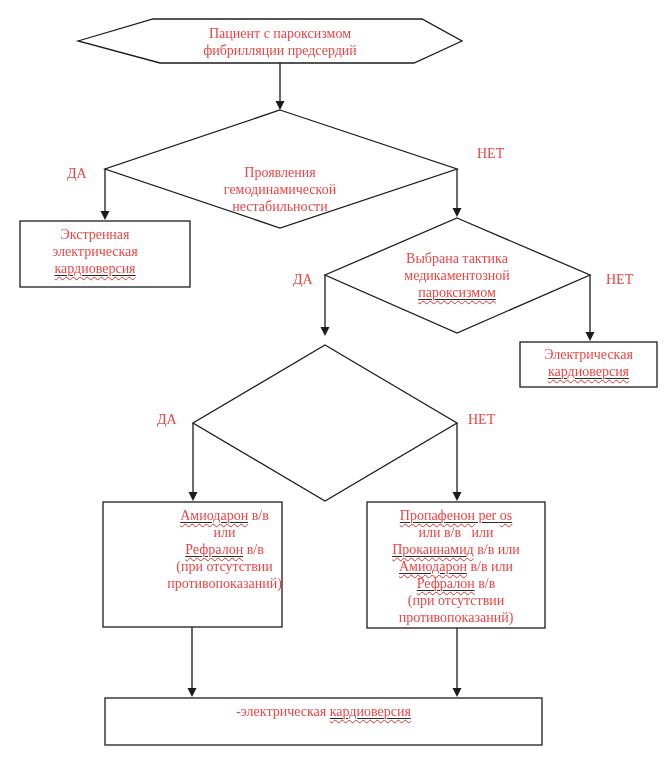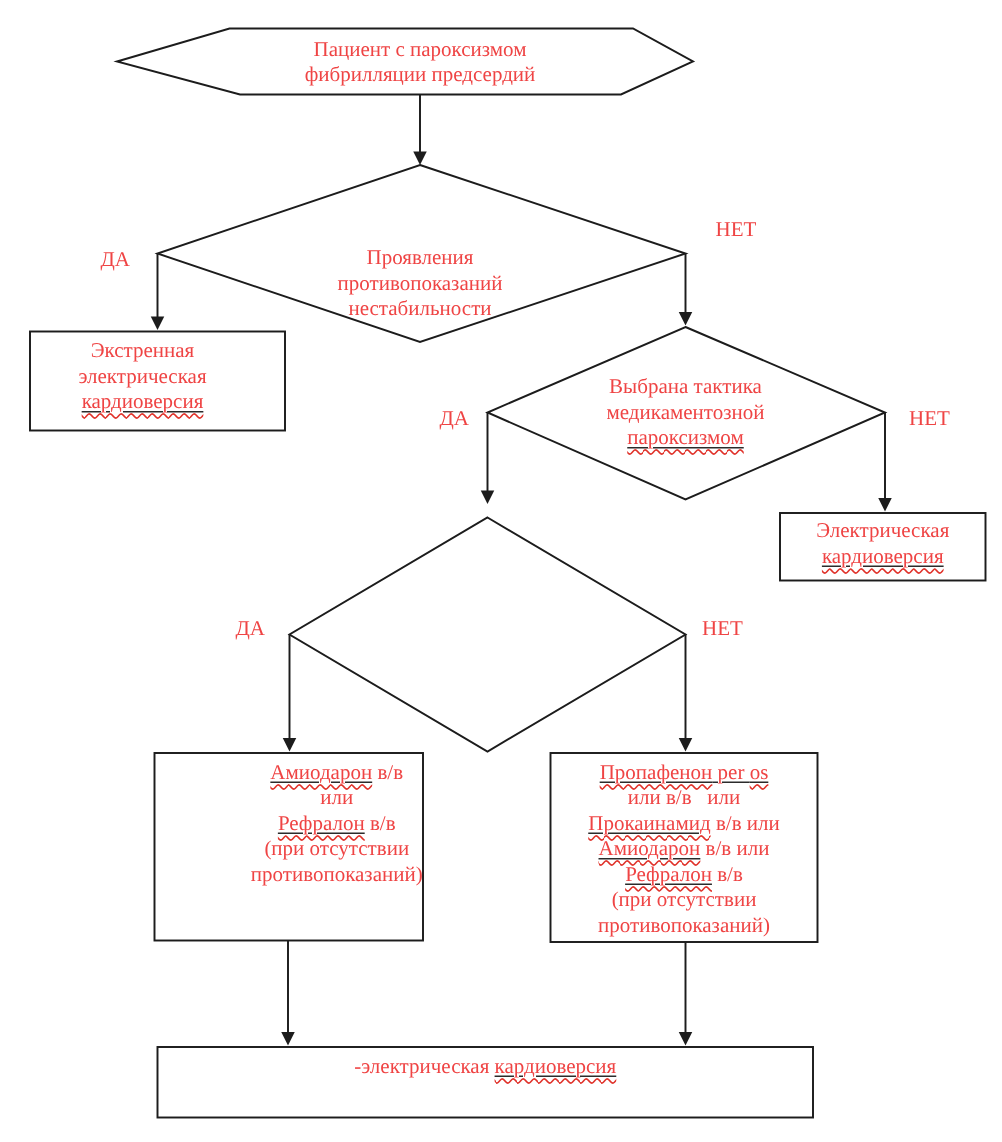--- a/index.html
+++ b/index.html
@@ -79,21 +79,21 @@
     </g>
   </svg>
 
   <div class="node" style="left:160px; top:25px; width:240px;">
     <div class="line">Пациент с пароксизмом</div>
     <div class="line">фибрилляции предсердий</div>
   </div>
 
   <div class="node" style="left:190px; top:143px; width:180px;margin-top:21px;">
     <div class="line">Проявления</div>
-    <div class="line">противопоказаний</div>
+    <div class="line">гемодинамической</div>
     <div class="line">нестабильности</div>
   </div>
 
   <div class="edge-label" style="left:67px;  top:165px;">ДА</div>
   <div class="edge-label" style="left:477px; top:145px;">НЕТ</div>
   <div class="edge-label" style="left:293px; top:271px;">ДА</div>
   <div class="edge-label" style="left:606px; top:271px;">НЕТ</div>
   <div class="edge-label" style="left:157px; top:411px;">ДА</div>
   <div class="edge-label" style="left:468px; top:411px;">НЕТ</div>
 

